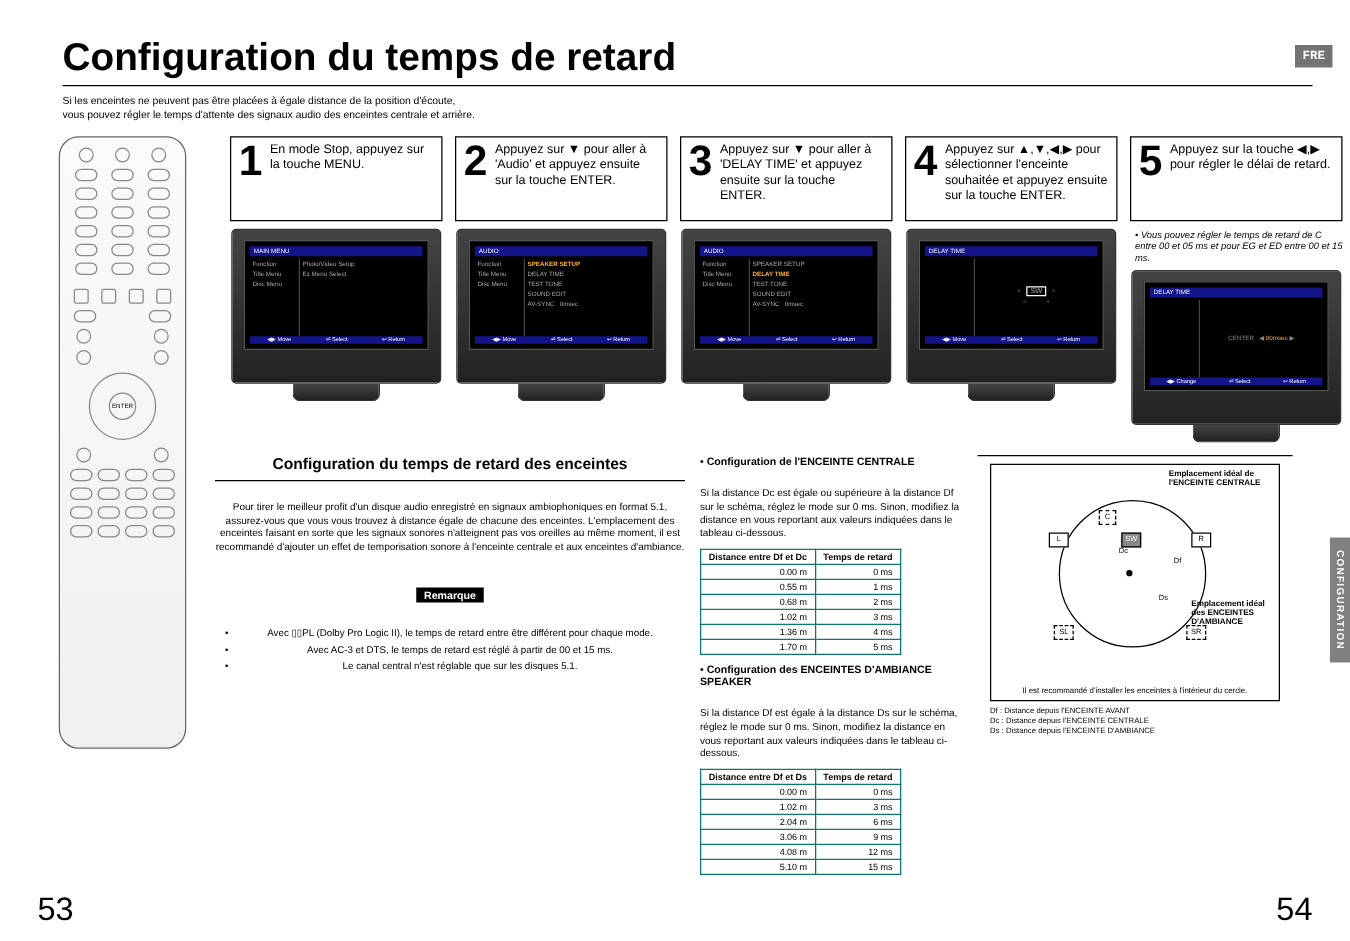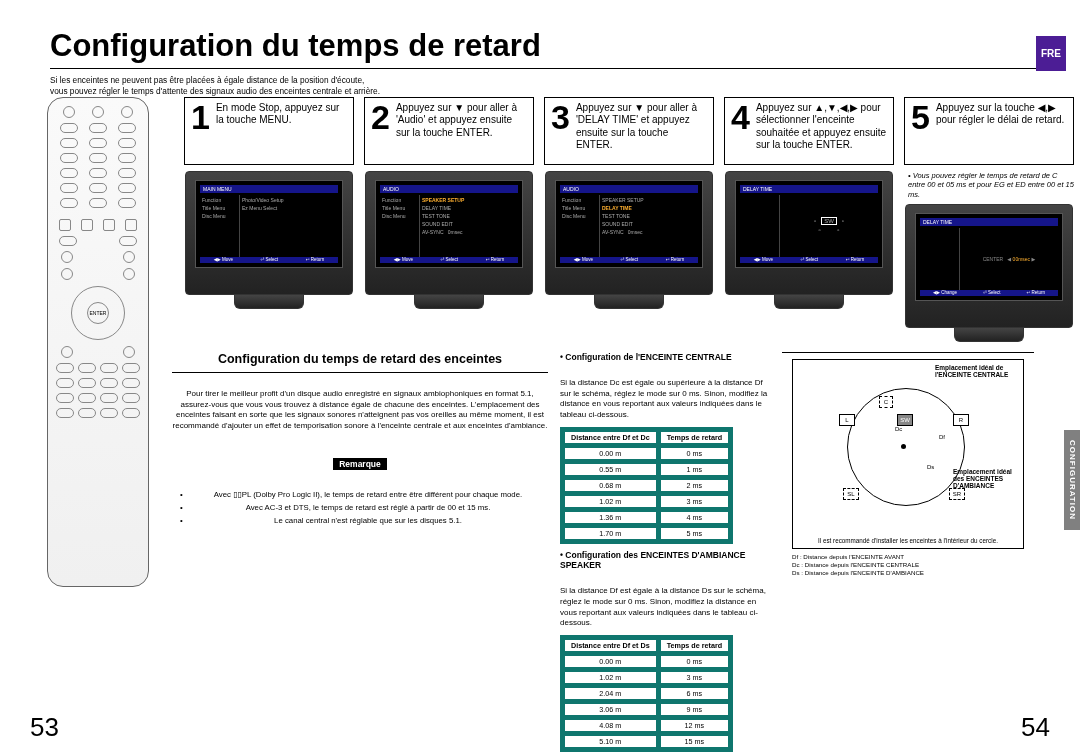--- a/index.html
+++ b/index.html
@@ -1,21 +1,21 @@
 <!DOCTYPE html>
 <html><head>
 <meta charset="utf-8">
 <style>
   * { box-sizing: border-box; margin: 0; padding: 0; }
   body { font-family: Arial, Helvetica, sans-serif; background: #fff; color: #000; }
   .page { width: 1080px; height: 753px; position: relative; padding: 28px 24px 8px 24px; }
-  .lang-badge { position: absolute; top: 36px; right: 14px; width: 30px; height: 35px; background: #4c1d95; color: #fff; font-size: 10px; font-weight: bold; display: flex; align-items: center; justify-content: center; }
+  .lang-badge { position: absolute; top: 36px; right: 14px; width: 30px; height: 18px; background: #737373; color: #fff; font-size: 10px; font-weight: bold; display: flex; align-items: center; justify-content: center; font-family: Liberation Mono, monospace; }
   .title { font-size: 31px; font-weight: bold; margin-bottom: 2px; margin-left: 26px; }
   .title-rule { border: none; border-top: 1px solid #000; margin: 4px 0 6px 26px; width: 1000px; }
-  .intro { font-size: 8.3px; line-height: 1.3; margin-bottom: 0; margin-left: 26px; }
+  .intro { font-size: 8.3px; line-height: 1.3; margin-bottom: 12px; margin-left: 26px; }
   .main-area { display: flex; }
   .remote-col { width: 148px; flex-shrink: 0; }
   .remote { width: 102px; height: 490px; margin: 0 auto; border: 1px solid #666; border-radius: 16px; background: linear-gradient(#fafafa,#f0f0f0); position: relative; padding: 8px 6px; }
   .rc-row { display: flex; justify-content: space-around; margin-bottom: 5px; }
   .rc-btn { width: 18px; height: 10px; border: 0.7px solid #888; border-radius: 5px; }
   .rc-btn.sq { width: 12px; height: 12px; border-radius: 2px; }
   .rc-btn.rnd { width: 12px; height: 12px; border-radius: 50%; }
   .rc-ring { width: 54px; height: 54px; border: 1px solid #888; border-radius: 50%; margin: 6px auto; display: flex; align-items: center; justify-content: center; }
   .rc-center { width: 22px; height: 22px; border: 1px solid #888; border-radius: 50%; font-size: 5px; display: flex; align-items: center; justify-content: center; text-align: center; }
   .steps-row { display: flex; gap: 10px; margin-left: 12px; margin-bottom: 10px; }
@@ -42,21 +42,21 @@
   .bottom-right { width: 252px; display:flex; flex-direction:column; align-items:center; }
   .section-title { font-size: 12.5px; font-weight: bold; margin-bottom: 6px; }
   .section-rule { border: none; border-top: 1px solid #000; margin-bottom: 6px; }
   .body-text { font-size: 8px; line-height: 1.35; margin-bottom: 6px; margin-top: 16px; }
   .sub-h { font-size: 8.5px; font-weight: bold; margin-bottom: 2px; }
   .remark-badge { display: inline-block; background: #000; color: #fff; font-size: 8.5px; font-weight: bold; padding: 1px 6px; margin: 20px 0; }
   .bullet-list { padding-left: 8px; }
   .bullet-list li { font-size: 7.8px; line-height: 1.4; list-style: none; position: relative; padding-left: 8px; margin-bottom: 2px; }
   .bullet-list li::before { content: "•"; position: absolute; left: 0; }
   table.delay { border-collapse: collapse; font-size: 7.2px; margin: 2px 0 6px; }
-  table.delay th, table.delay td { border: 5px solid #0f766e; padding: 1px 6px; text-align: center; }
+  table.delay th, table.delay td { border: 1px solid #0f766e; padding: 1px 6px; text-align: right; }
   table.delay th { font-weight: bold; }
   .diagram-box { width: 232px; height: 190px; border: 1px solid #000; position: relative; font-size: 6.5px; padding: 6px; }
   .circle { width: 118px; height: 118px; border: 1px solid #000; border-radius: 50%; position: absolute; left: 54px; top: 28px; }
   .sp { position: absolute; width: 16px; height: 12px; border: 1px solid #000; font-size: 6px; display: flex; align-items: center; justify-content: center; background: #fff; }
   .sp.dash { border-style: dashed; }
   .legend { font-size: 6.2px; line-height: 1.3; }
   .page-num { position: absolute; bottom: 10px; font-size: 26px; }
   .page-num.left { left: 30px; }
   .page-num.right { right: 30px; }
   .side-tab { position: absolute; right: 0; top: 430px; width: 16px; height: 100px; background: #808080; color: #fff; font-size: 8px; font-weight: bold; letter-spacing: 1px; }

